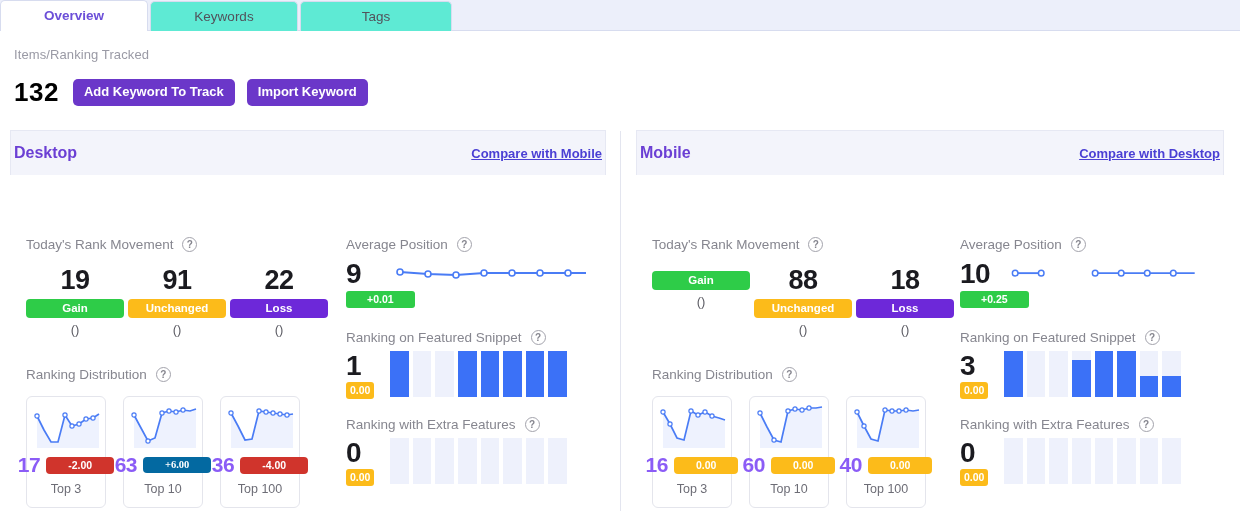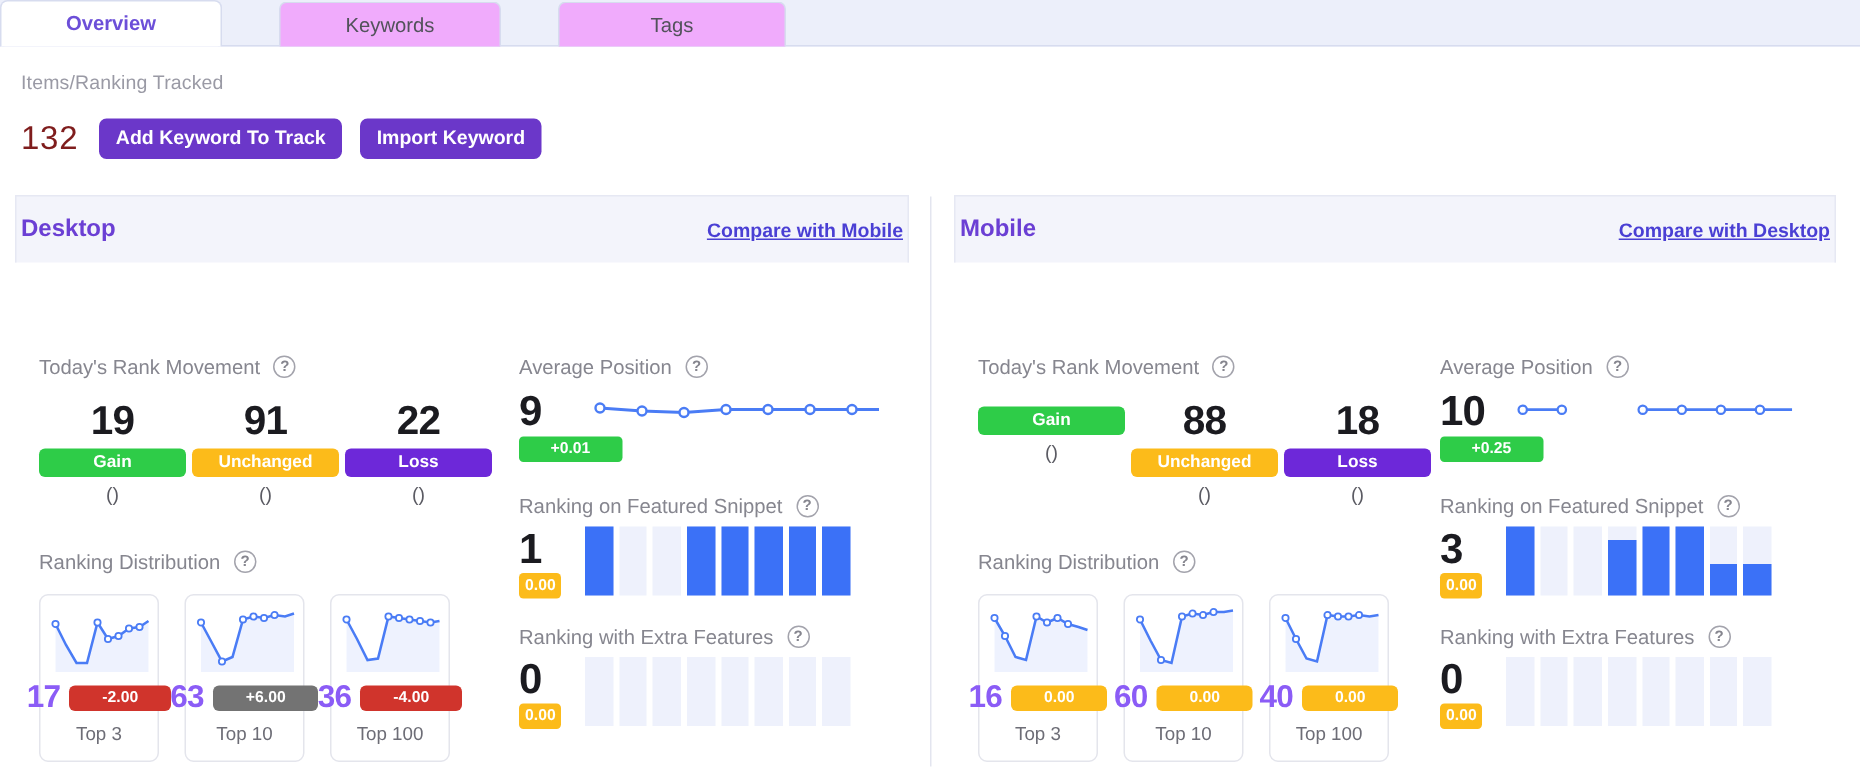--- a/index.html
+++ b/index.html
@@ -8,52 +8,52 @@
     background: #ffffff;
     font-family: "Liberation Sans", sans-serif;
     overflow: hidden;
   }
   #root { position: relative; width: 1240px; height: 514px; background: #fff; }
 
   
   .tabstrip {
     position: absolute; left: 0; top: 0; width: 1240px; height: 31px;
     background: #eceffa;
-    display: flex; align-items: flex-end; gap: 36px;
+    display: flex; align-items: flex-end;
   }
   .tabstrip::after {
     content:""; position:absolute; left:0; right:0; bottom:0; height:1px;
     background:#d7dcef;
   }
   .tab {
     height: 30px; line-height: 30px;
     font-size: 13.5px; color: #52525b; text-align: center;
     border: 1px solid #d7dcef; border-bottom: none;
     border-radius: 5px 5px 0 0;
-    background: #f0abfc;
+    background: #5eead4;
     margin-right: 2px;
     position: relative; z-index: 1;
     box-sizing: border-box;
   }
   .tab.t0 { width: 148px; }
   .tab.t1 { width: 148px; }
   .tab.t2 { width: 152px; }
   .tab.active {
     background: #ffffff; color: #6c4fd8; font-weight: bold;
     height: 31px; line-height: 30px; z-index: 3;
   }
 
   
   .tracked-label {
     position: absolute; left: 14px; top: 47px;
     font-size: 13px; color: #9a9aa5; letter-spacing: .1px;
   }
   .tracked-row { position: absolute; left: 14px; top: 76px; display: flex; align-items: center; }
   .tracked-num {
-    font-size: 22px; font-weight: normal; color: #7f1d1d; line-height: 32px;
+    font-size: 26px; font-weight: bold; color: #000000; line-height: 32px;
     margin-right: 14px; letter-spacing: .5px;
   }
   .btn-purple {
     background: #6b37c9; color: #fff; font-size: 13px; font-weight: bold;
     border-radius: 5px; padding: 6px 11px 7px; border: none;
     line-height: 14px; cursor: pointer; white-space: nowrap;
     font-family: "Liberation Sans", sans-serif;
   }
   .btn-purple + .btn-purple { margin-left: 12px; }
 
@@ -118,21 +118,21 @@
   }
   .rd-card + .rd-card { margin-left: 17px; }
   .rd-spark { width: 68px; height: 46px; display: block; margin: 0 auto; }
   .rd-row { display: flex; align-items: center; justify-content: center; gap: 6px; margin-top: 4px; }
   .rd-num { font-size: 21px; font-weight: bold; color: #8b5cf6; line-height: 22px; letter-spacing: -.5px;}
   .rd-chip {
     font-size: 10.5px; font-weight: bold; color: #fff;
     border-radius: 4px; padding: 2px 22px 3px;
   }
   .chip-red { background: #d0342c; }
-  .chip-green { background: #737373; }
+  .chip-green { background: #0369a1; font-family: Liberation Serif, serif; }
   .chip-yellow { background: #fcbb1a; }
   .rd-label { font-size: 12.5px; color: #6d6d76; margin-top: 6px; }
 
   
   .right-col { position: absolute; }
   .panel.desktop .right-col { left: 336px; top: 62px; }
   .panel.mobile  .right-col { left: 324px; top: 62px; }
 
   .avg-block { }
   .avg-row { display: flex; align-items: flex-start; margin-top: 8px; }

